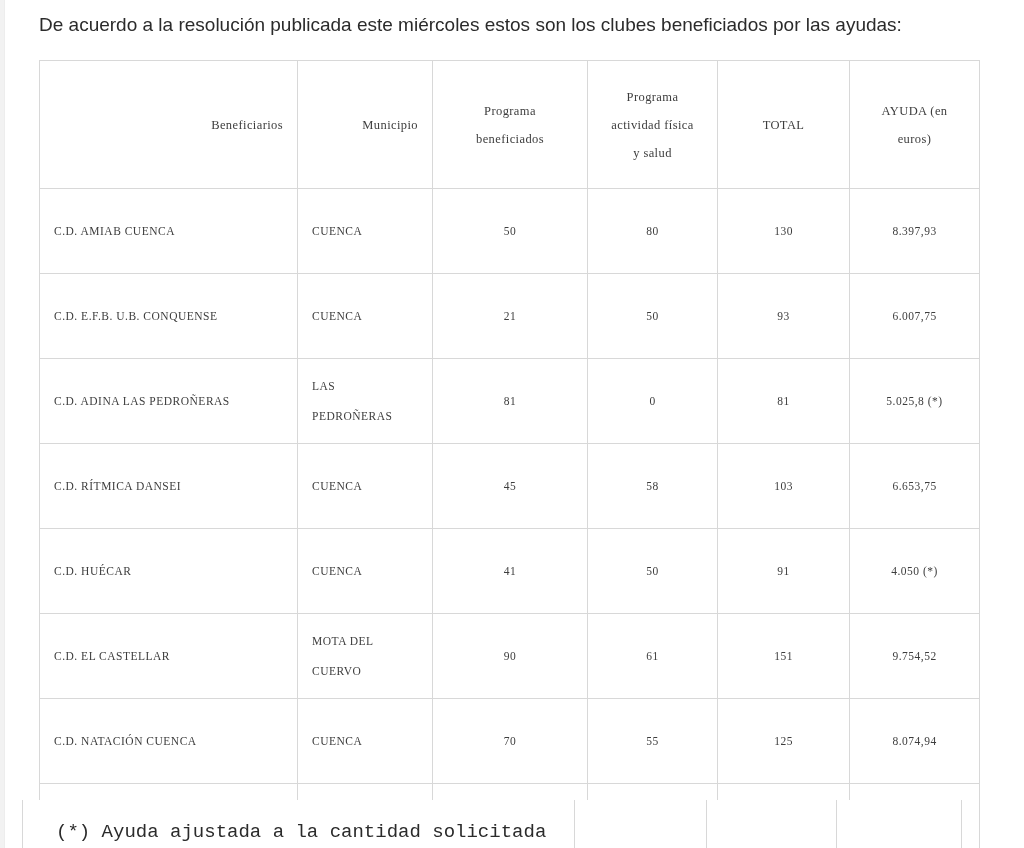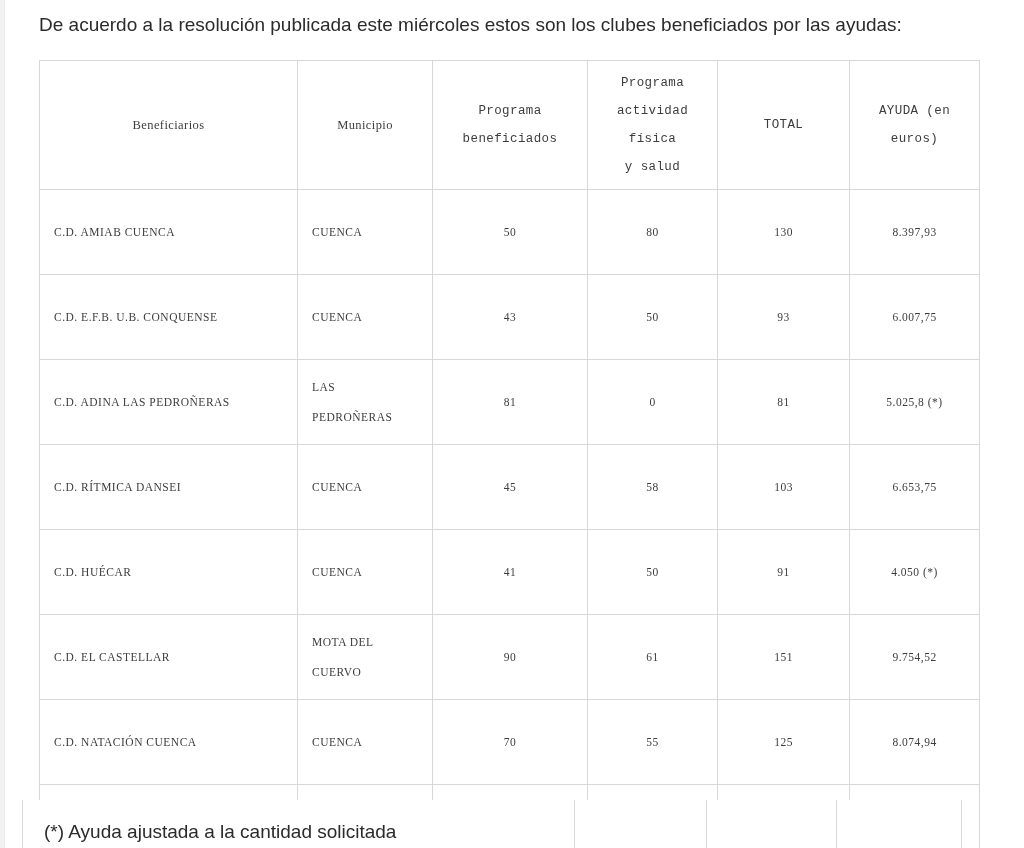--- a/index.html
+++ b/index.html
@@ -56,25 +56,24 @@
   }
   table.aid-table thead th {
     height: 128px;
     font-weight: normal;
     font-size: 12.5px;
     letter-spacing: 0.4px;
     padding: 8px 14px;
     box-sizing: border-box;
   }
   th.h-benef, th.h-muni {
-    text-align: center;
+    text-align: right;
     vertical-align: middle;
   }
   th.h-center {
-    font-family: Liberation Mono, monospace;
   }
   th .hline {
     display: block;
     line-height: 28px;
   }
   table.aid-table tbody td {
     height: 85px;
     font-size: 11.5px;
     letter-spacing: 0.5px;
     padding: 6px 14px;
@@ -94,26 +93,26 @@
     height: 40px;
   }
   tr.spacer-row td.blank-left {
     border-left: 1px solid #d8d8d8;
     border-right: 1px solid #d8d8d8;
     border-top: 1px solid #d8d8d8;
     border-bottom: none;
   }
   .note {
     position: absolute;
-    left: 44px;
+    left: 56px;
     top: 818px;
     font-size: 19px;
     line-height: 28px;
     color: #2b2b2b;
-    font-family: Liberation Sans, sans-serif;
+    font-family: Liberation Mono, monospace;
     white-space: nowrap;
   }
   .note-bg {
     position: absolute;
     left: 22px;
     top: 800px;
     width: 940px;
     height: 48px;
     background: #ffffff;
     border-left: 1px solid #d8d8d8;
@@ -182,21 +181,21 @@
           <td class="c-num">50</td>
           <td class="c-num">80</td>
           <td class="c-num">130</td>
           <td class="c-num">8.397,93</td>
         </tr>
         <tr>
           <td class="c-name">C.D. E.F.B. U.B. CONQUENSE</td>
           <td class="c-muni">
             <span class="mline">CUENCA</span>
           </td>
-          <td class="c-num">43</td>
+          <td class="c-num">21</td>
           <td class="c-num">50</td>
           <td class="c-num">93</td>
           <td class="c-num">6.007,75</td>
         </tr>
         <tr>
           <td class="c-name">C.D. ADINA LAS PEDROÑERAS</td>
           <td class="c-muni">
             <span class="mline">LAS PEDROÑERAS</span>
           </td>
           <td class="c-num">81</td>

